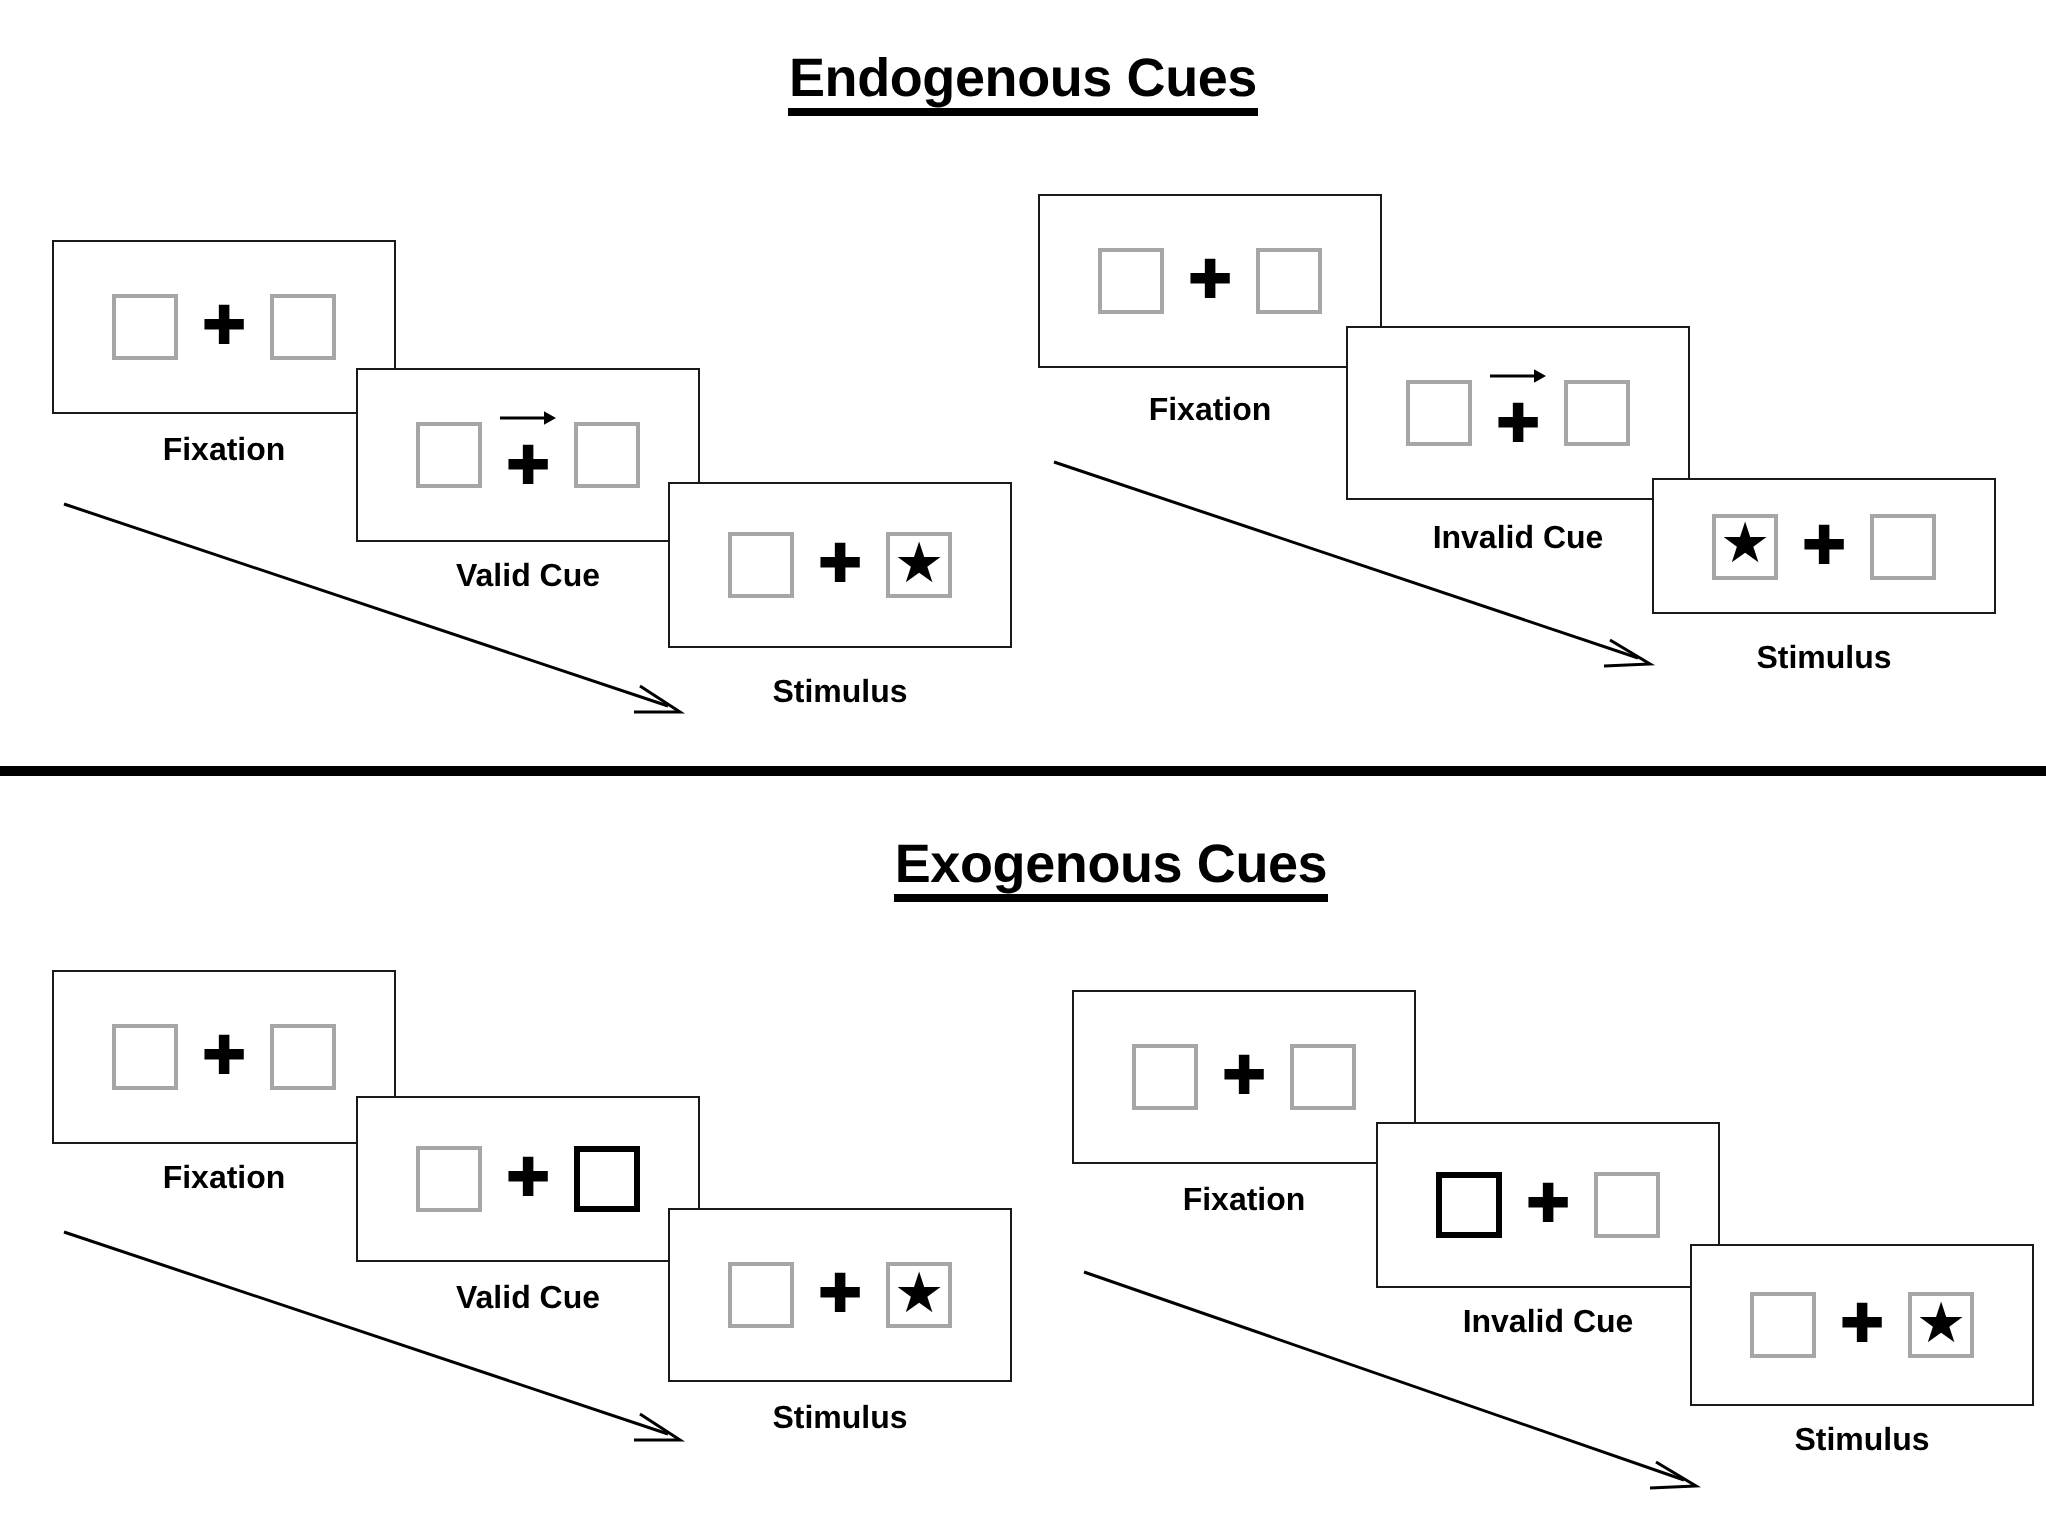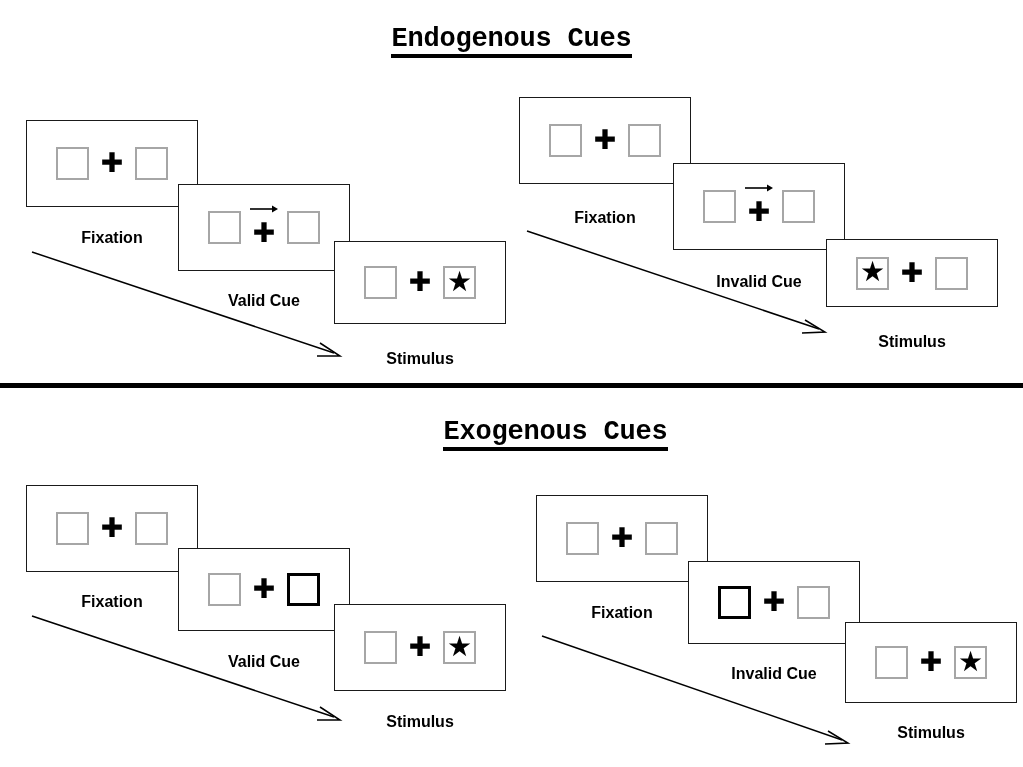--- a/index.html
+++ b/index.html
@@ -19,21 +19,20 @@
 
   
   .section-title {
     position: absolute;
     width: 100%;
     text-align: center;
     font-size: 27px;
     font-weight: bold;
     letter-spacing: -0.2px;
     color: #000;
-    font-family: Liberation Mono, monospace;
   }
   .section-title .title-text {
     display: inline-block;
     border-bottom: 4px solid #000;
     padding-bottom: 1px;
     line-height: 1.05;
   }
 
   
   .divider {
@@ -111,21 +110,20 @@
   }
 
   
   .caption {
     position: absolute;
     font-size: 16px;
     font-weight: bold;
     color: #000;
     white-space: nowrap;
     text-align: center;
-    margin-top: 12px;
   }
 
   
   .seq-arrow {
     position: absolute;
     pointer-events: none;
   }
 </style>
 </head>
 <body>

